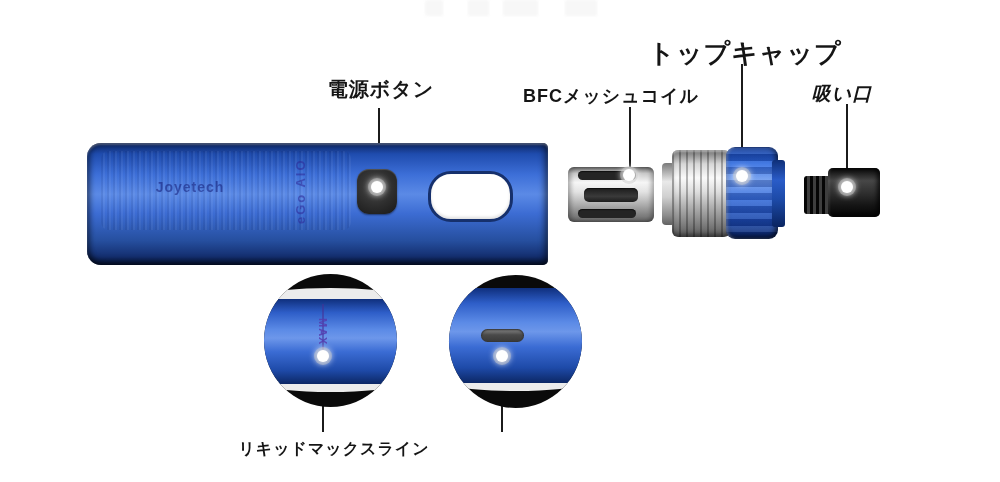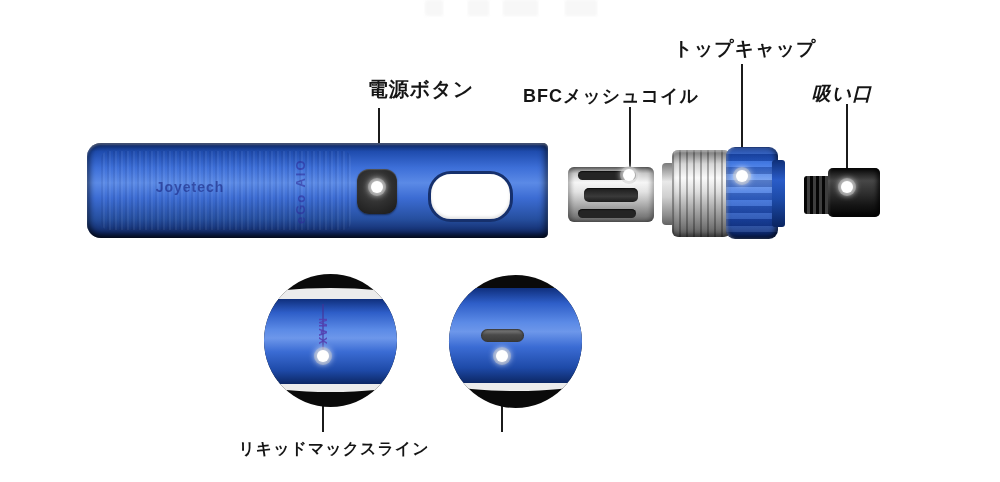--- a/index.html
+++ b/index.html
@@ -21,21 +21,21 @@
   
   .watermark{
     position:absolute;left:425px;top:0;width:195px;height:16px;filter:blur(1px);opacity:.5;
     background:
       linear-gradient(90deg,#f0f0f0 0 9%,transparent 9% 22%,#f0f0f0 22% 33%,transparent 33% 40%,
       #f0f0f0 40% 58%,transparent 58% 72%,#f0f0f0 72% 88%,transparent 88%);
     border-radius:3px;
   }
   
   .device-body{
-    position:absolute;left:87px;top:143px;width:461px;height:95px;
+    position:absolute;left:87px;top:143px;width:461px;height:122px;
     border-radius:14px 5px 5px 14px;
     background:linear-gradient(180deg,#0d2560 0%,#1f4cae 9%,#3d6fd8 26%,#5b8ae6 42%,#3c6cd3 58%,#264f9f 80%,#142f70 93%,#081а45 100%);
     background:linear-gradient(180deg,#0d2560 0%,#1f4cae 9%,#3d6fd8 26%,#5b8ae6 42%,#3c6cd3 58%,#264f9f 80%,#142f70 93%,#081a45 100%);
     box-shadow:inset 0 2px 2px rgba(255,255,255,.25),inset 0 -4px 6px rgba(0,0,0,.45),inset -4px 0 6px rgba(0,0,0,.35),inset 4px 0 5px rgba(0,0,0,.3);
   }
   .device-ridges{
     position:absolute;left:14px;top:8px;width:250px;height:79px;
     background:repeating-linear-gradient(90deg,rgba(0,0,30,.07) 0 2px,rgba(255,255,255,.05) 2px 4px,transparent 4px 6px);
     border-radius:8px;
   }
@@ -120,23 +120,23 @@
     box-shadow:inset 0 1px 2px rgba(0,0,0,.7);
   }
 </style>
 </head>
 <body>
 
 <div class="stage">
 
   <div class="watermark"></div>
 
-  <div class="callout-label" style="left:381px;top:76px;font-size:20px;margin-left:40px;">電源ボタン</div>
+  <div class="callout-label" style="left:381px;top:76px;font-size:20px;">電源ボタン</div>
   <div class="callout-label" style="left:611px;top:84px;font-size:18px;">BFCメッシュコイル</div>
-  <div class="callout-label" style="left:745px;top:36px;font-size:19px;">トップキャップ</div>
+  <div class="callout-label" style="left:745px;top:36px;font-size:26px;">トップキャップ</div>
   <div class="callout-label" style="left:842px;top:81px;font-size:19px;font-style:italic;">吸い口</div>
   <div class="callout-label" style="left:334px;top:439px;font-size:16px;">リキッドマックスライン</div>
 
   <div class="callout-line" style="left:378px;top:108px;height:74px;"></div>
   <div class="callout-line" style="left:629px;top:107px;height:63px;"></div>
   <div class="callout-line" style="left:741px;top:64px;height:108px;"></div>
   <div class="callout-line" style="left:846px;top:104px;height:78px;"></div>
   <div class="callout-line" style="left:322px;top:361px;height:71px;"></div>
   <div class="callout-line" style="left:501px;top:361px;height:71px;"></div>
 

